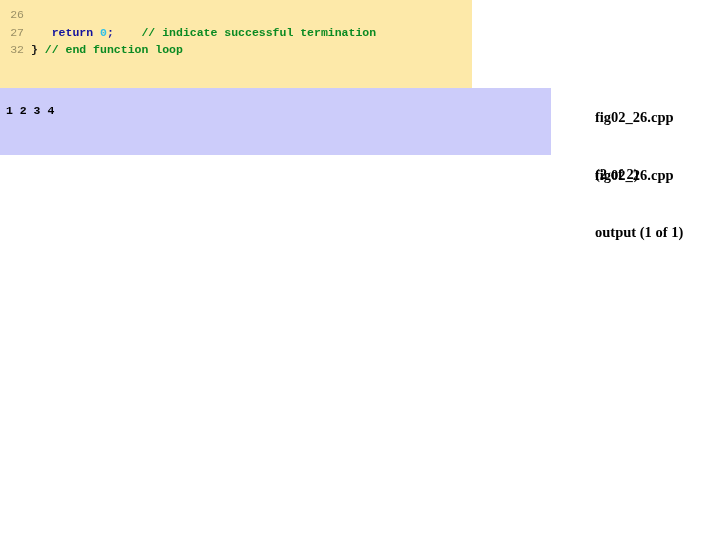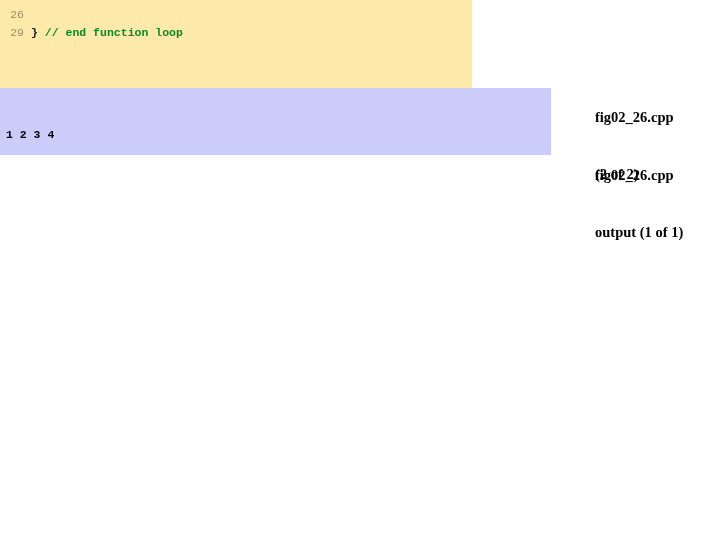--- a/index.html
+++ b/index.html
@@ -69,21 +69,20 @@
   }
 
   .output-line {
     font-family: "Liberation Mono", "DejaVu Sans Mono", monospace;
     font-size: 11.5px;
     font-weight: bold;
     color: #000000;
     line-height: 17px;
     white-space: pre;
     padding-left: 6px;
-    margin-top: 24px;
   }
 
   
   .caption {
     position: absolute;
     font-family: "Liberation Serif", "DejaVu Serif", serif;
     font-size: 14.5px;
     font-weight: bold;
     color: #000000;
     line-height: 19px;
@@ -91,21 +90,22 @@
     margin-left: 32px;
   }
   #caption-code   { left: 563px; top: 70px; }
   #caption-output { left: 563px; top: 128px; }
 </style>
 </head>
 <body>
 
 <div id="code-panel">
     <div class="code-line"><span class="lineno">26</span><span class="code-body"><span class="tok-plain"></span></span></div>
-    <div class="code-line"><span class="lineno">29</span><span class="code-body"><span class="tok-plain">} </span><span class="tok-comment">// end function loop</span></span></div>
+    <div class="code-line"><span class="lineno">27</span><span class="code-body"><span class="tok-plain">   </span><span class="tok-kw">return</span><span class="tok-plain"> </span><span class="tok-num">0</span><span class="tok-punct">;</span><span class="tok-plain">    </span><span class="tok-comment">// indicate successful termination</span></span></div>
+    <div class="code-line"><span class="lineno">32</span><span class="code-body"><span class="tok-plain">} </span><span class="tok-comment">// end function loop</span></span></div>
   </div>
 
 <div id="output-panel">
     <div class="output-line">1 2 3 4</div>
   </div>
 
 <div class="caption" id="caption-code">
   <div>fig02_26.cpp</div>
   <div>(2 of 2)</div>
 </div>

